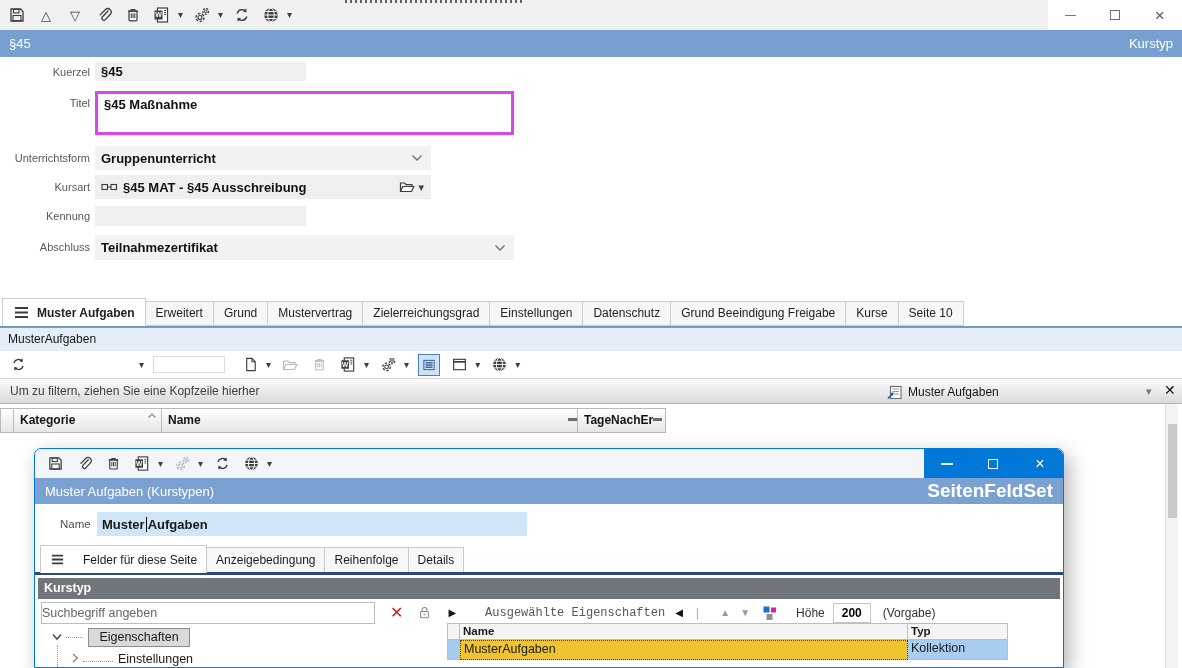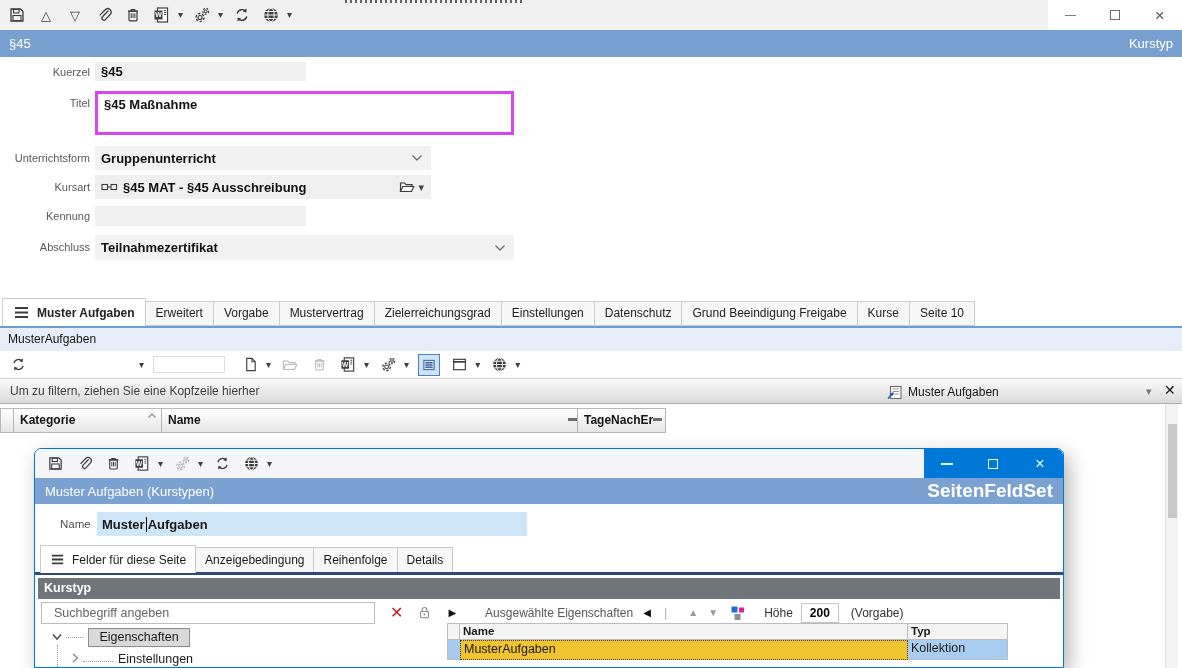--- a/index.html
+++ b/index.html
@@ -91,34 +91,34 @@
 
   .dlg-name-label { position:absolute; left:25px; top:14px; font-size:11.5px; color:#4f4f4f; }
   .dlg-name-input { position:absolute; left:62px; top:8px; width:430px; height:24px; background:#cfe5f8;
                     display:flex; align-items:center; padding-left:5px; font-size:13px; font-weight:700; }
   .caret { display:inline-block; width:1px; height:15px; background:#000; margin:0 1px; }
 
   .dlg-tabs { position:absolute; left:5px; top:41px; height:28px; display:flex; align-items:flex-end; }
   .dtab { height:26px; line-height:24px; padding:0 9px; font-size:12px; background:#f7f7f7;
           border:1px solid #c9c9c9; margin-left:-1px; white-space:nowrap; }
   .dtab.active { height:28px; line-height:26px; background:#fff; border-bottom:none; z-index:2;
-                 display:flex; align-items:center; gap:7px; margin-left:0; }
+                 display:flex; align-items:center; gap:18px; margin-left:0; }
   .dlg-underline { position:absolute; left:0; top:68px; width:100%; height:3px; background:#2b4a7a; }
 
   .dlg-section { position:absolute; left:3px; right:3px; top:74px; height:21px; background:#70757c;
                  color:#fff; font-size:12.5px; font-weight:600; line-height:21px; padding-left:6px; }
 
   .search-row { position:absolute; left:6px; top:97px; height:23px; width:1018px; display:flex; align-items:center; }
-  .search-input { width:334px; height:22px; border:1px solid #bdbdbd; padding:0 12px; font-size:12.5px; color:#333;
+  .search-input { width:334px; height:22px; border:1px solid #bdbdbd; padding:0 0; font-size:12.5px; color:#333;
                   font-family:inherit; outline:none; }
   .search-input::placeholder { color:#666; opacity:1; }
   .red-x { margin-left:15px; color:#c22121; font-size:16px; font-weight:600; line-height:1; }
   .lock-i { margin-left:13px; display:inline-flex; }
   .play-i { margin-left:15px; font-size:10px; color:#111; }
-  .selprops { margin-left:29px; font-size:12px; color:#575757; }
+  .selprops { margin-left:29px; font-size:12px; color:#575757;font-family:Liberation Mono, monospace; }
   .left-tri { margin-left:10px; font-size:10px; color:#111; }
   .vsep { margin-left:13px; color:#b5b5b5; font-size:13px; }
   .up-tri { margin-left:21px; font-size:10px; color:#9a9a9a; }
   .dn-tri { margin-left:10px; font-size:10px; color:#9a9a9a; }
   .grid-i { margin-left:12px; display:inline-flex; }
   .hoehe-l { margin-left:18px; font-size:12px; color:#333; }
   .hoehe-in { margin-left:8px; width:38px; height:20px; border:1px solid #c6c6c6; font-size:12px; font-weight:600;
               text-align:center; font-family:inherit; }
   .vorgabe { margin-left:12px; font-size:12px; color:#333; }
 
@@ -282,21 +282,21 @@
 <div class="tabstrip">
   <div class="tab active">
     <span>
         <svg width="17" height="15" viewBox="0 0 17 15">
           <path d="M2 3 h13 M2 7.5 h13 M2 12 h13" stroke="#3c3c3c" stroke-width="2.2"></path>
         </svg>
       </span>
     <span>Muster Aufgaben</span>
   </div>
   <div class="tab">Erweitert</div>
-  <div class="tab">Vorgabe</div>
+  <div class="tab">Grund</div>
   <div class="tab">Mustervertrag</div>
   <div class="tab">Zielerreichungsgrad</div>
   <div class="tab">Einstellungen</div>
   <div class="tab">Datenschutz</div>
   <div class="tab">Grund Beeindigung Freigabe</div>
   <div class="tab">Kurse</div>
   <div class="tab">Seite 10</div>
 </div>
 
 <div class="panel-label">MusterAufgaben</div>

